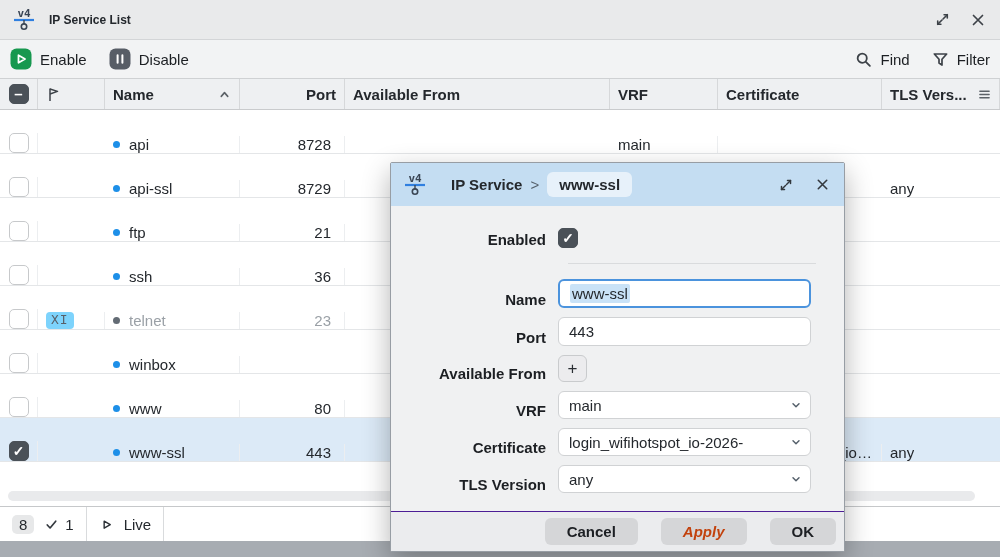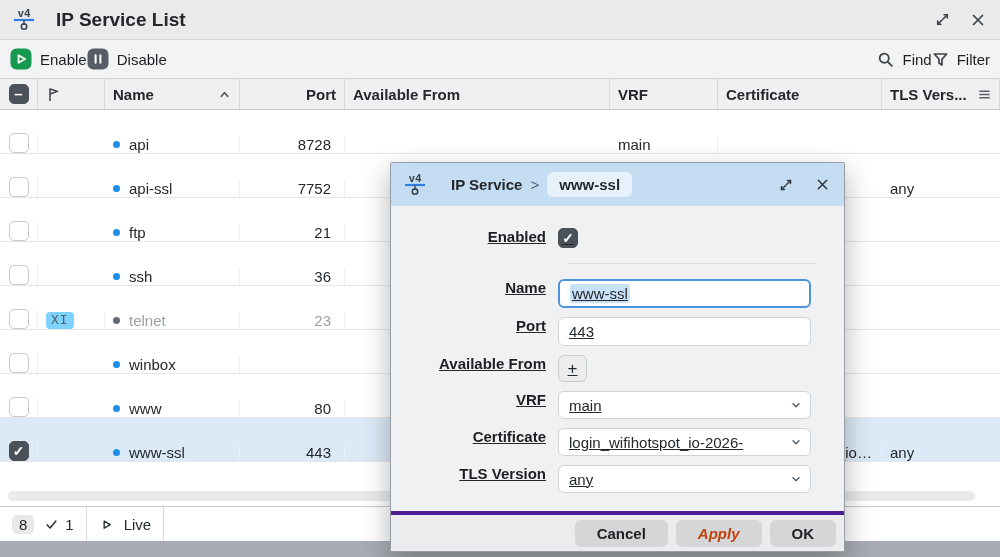--- a/index.html
+++ b/index.html
@@ -3,25 +3,25 @@
 <meta charset="utf-8">
 <style>
   * { margin:0; padding:0; box-sizing:border-box; }
   html,body { width:1000px; height:557px; overflow:hidden; }
   body { font-family:"Liberation Sans", sans-serif; font-size:15px; color:#24282d; background:#a7acb2; position:relative; }
 
   
   .window { position:absolute; left:0; top:0; width:1000px; height:541px; background:#fff; display:flex; flex-direction:column; }
 
   .titlebar { height:40px; background:#e9eaeb; border-bottom:1px solid #d3d5d7; display:flex; align-items:center; padding:0 12px; flex:0 0 auto; }
-  .titlebar .title { font-weight:bold; font-size:19px; margin-left:20px; flex:1; }
+  .titlebar .title { font-weight:bold; font-size:12px; margin-left:13px; flex:1; }
   .winbtns { display:flex; align-items:center; gap:16px; }
   .iconbtn { width:20px; height:20px; display:flex; align-items:center; justify-content:center; cursor:default; }
 
-  .toolbar { height:39px; background:#f2f3f4; border-bottom:1px solid #cfd1d3; display:flex; align-items:center; padding:0 10px; flex:0 0 auto; }
+  .toolbar { height:39px; background:#f2f3f4; border-bottom:1px solid #cfd1d3; display:flex; align-items:center; padding:0 10px; gap:22px; flex:0 0 auto; }
   .toolbtn { display:flex; align-items:center; gap:8px; font-size:15px; }
   .toolbar .spacer { flex:1; }
   .toolbtn .lbl { color:#1c1f23; }
 
   
   .thead { height:31px; background:#eef0f2; border-bottom:1px solid #c9cbcd; display:flex; align-items:stretch; font-weight:bold; flex:0 0 auto; position:relative; }
   .thead .th { display:flex; align-items:center; padding:0 8px; border-right:1px solid #d6d8da; }
   .trow { height:44px; display:flex; align-items:flex-end; border-bottom:1px solid #e4e6e8; background:#fff; }
   .trow.selected { background:#dceaf7; }
   .cell { display:flex; align-items:center; padding:0 8px; border-right:1px solid #eceef0; white-space:nowrap; overflow:hidden; }
@@ -55,30 +55,30 @@
   .selcount { display:flex; align-items:center; gap:6px; }
 
   
   .dialog { position:absolute; left:390px; top:162px; width:455px; height:390px; background:#f0f1f2; border:1px solid #979da4; border-radius:2px; box-shadow:0 10px 28px rgba(0,0,0,.3); display:flex; flex-direction:column; z-index:10; }
   .dlg-header { height:43px; background:#c4ddf2; display:flex; align-items:center; padding:0 12px; flex:0 0 auto; }
   .dlg-header .crumb-root { font-weight:bold; margin-left:24px; }
   .dlg-header .crumb-sep { margin:0 8px; color:#55606b; }
   .crumb-pill { background:#e7f1fa; border-radius:6px; padding:4px 12px; font-weight:bold; }
   .dlg-header .grow { flex:1; }
   .dlg-body { flex:1; padding:22px 14px 0 10px; }
-  .frow { display:flex; align-items:flex-start; margin-bottom:9px;text-decoration:underline; }
+  .frow { display:flex; align-items:flex-end; margin-bottom:9px; }
   .frow .flabel { flex:0 0 145px; text-align:right; margin-right:12px; font-weight:bold; color:#1c1f23; }
   .tinput { width:253px; height:29px; background:#fff; border:1px solid #d0d2d4; border-radius:6px; padding:0 10px; display:flex; align-items:center; }
   .tinput.focused { border:2px solid #4b93dd; }
   .selhl { background:#c9e2f7; padding:1px 2px; border-radius:2px; }
   .divider { height:1px; background:#d9dbdd; margin:15px 14px 15px 167px; }
   .addbtn { width:29px; height:27px; background:#ececee; border:1px solid #c9cbcd; border-radius:6px; display:flex; align-items:center; justify-content:center; font-size:17px; color:#2a2e33; }
   .dselect { width:253px; height:28px; background:#fff; border:1px solid #d0d2d4; border-radius:6px; padding:0 8px 0 10px; display:flex; align-items:center; }
   .dselect .val { flex:1; overflow:hidden; text-overflow:ellipsis; white-space:nowrap; }
-  .dlg-footer { flex:0 0 auto; height:40px; border-top:4px solid #4c1d95; background:#ebecee; display:flex; align-items:center; justify-content:flex-end; gap:8px; padding:7px 8px; }
+  .dlg-footer { flex:0 0 auto; height:40px; border-top:1px solid #4c1d95; background:#ebecee; display:flex; align-items:center; justify-content:flex-end; gap:23px; padding:7px 8px; }
   .dbtn { background:#d5d6d8; border:none; border-radius:6px; font-weight:bold; font-size:15px; color:#1c1f23; height:27px; padding:0 22px; font-family:inherit; }
   .dbtn.disabled { color:#c2410c;font-style:italic; }
 
   svg { display:block; }
 </style>
 </head>
 <body>
 
 <div class="window">
 
@@ -199,21 +199,21 @@
       <div class="trow">
       <div class="cell c-check">
           <span class="cb"></span>
         </div>
       <div class="cell c-flag"></div>
       <div class="cell c-name">
           <span class="dot"></span>
           <span class="txt">api-ssl</span>
         </div>
       <div class="cell c-port">
-          <span class="txt">7752</span>
+          <span class="txt">8729</span>
         </div>
       <div class="cell c-avail">
           <span class="txt"></span>
         </div>
       <div class="cell c-vrf">
           <span class="txt"></span>
         </div>
       <div class="cell c-cert">
           <span class="txt"></span>
         </div>

